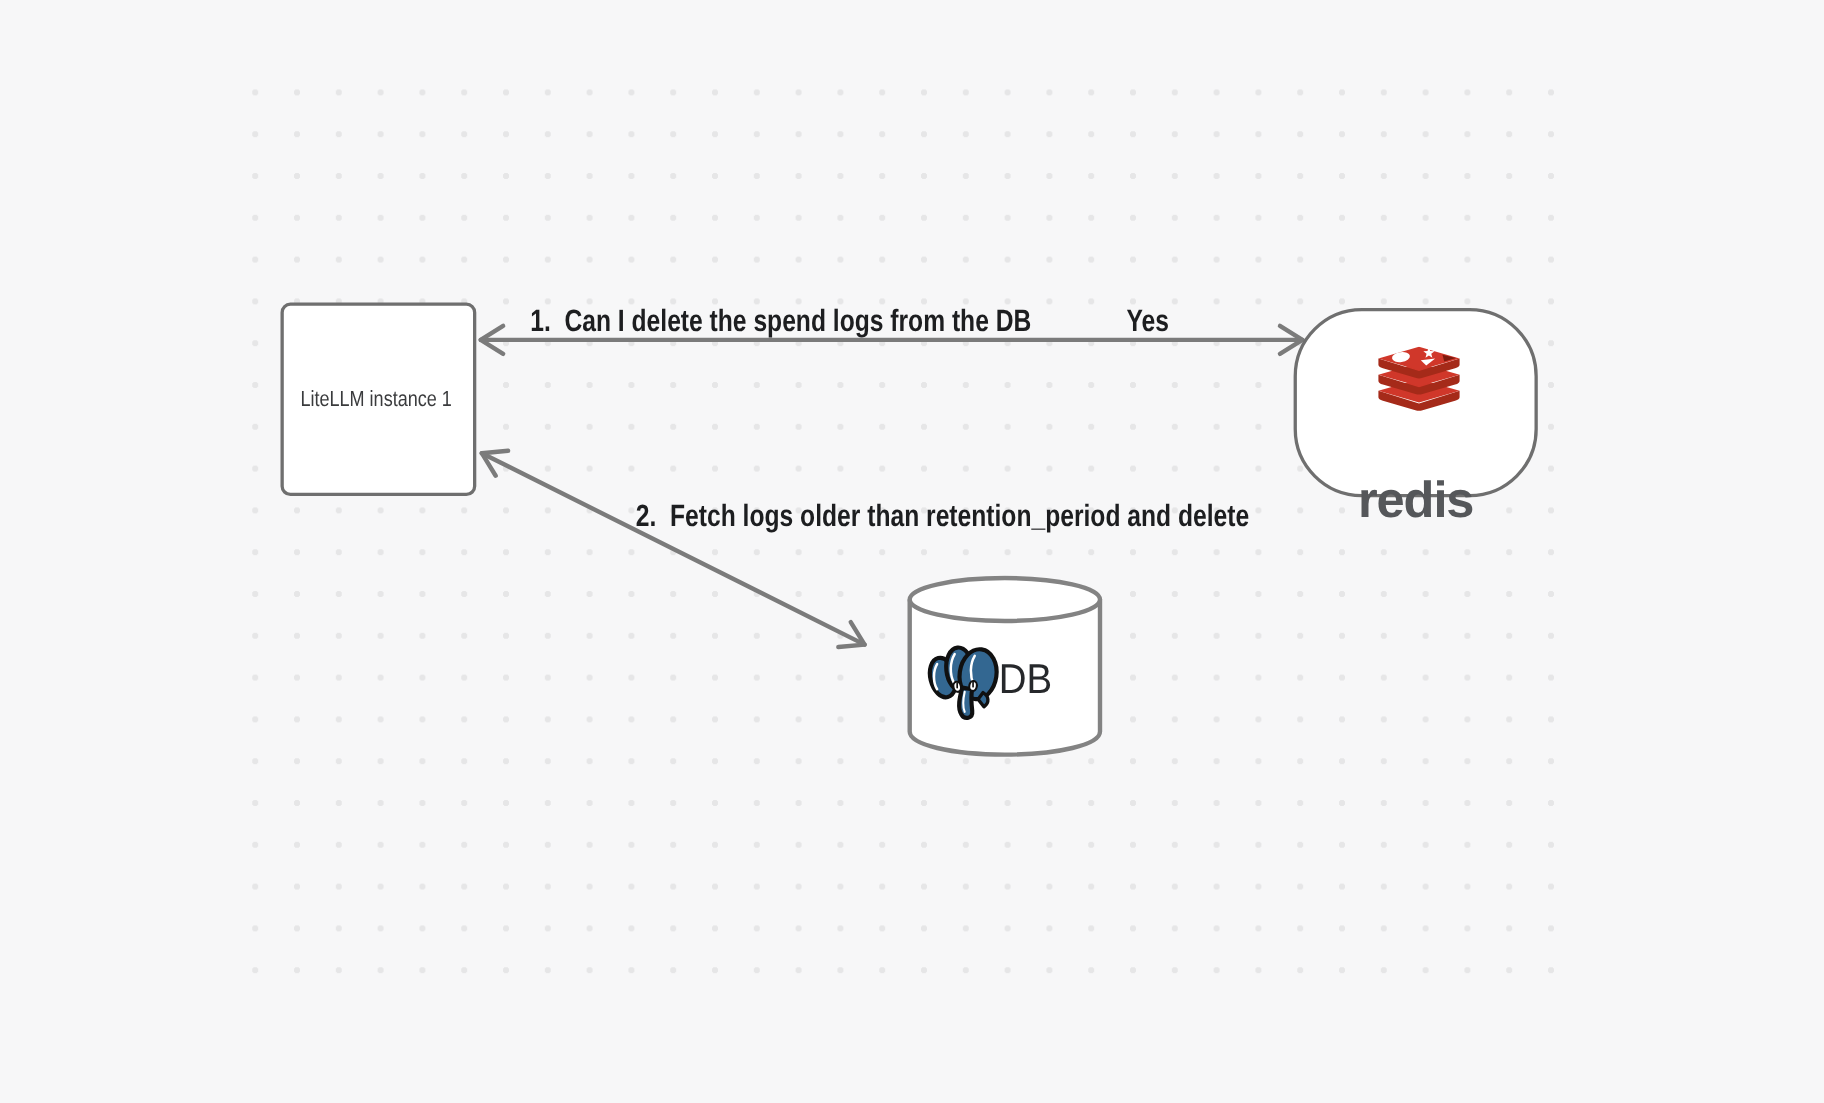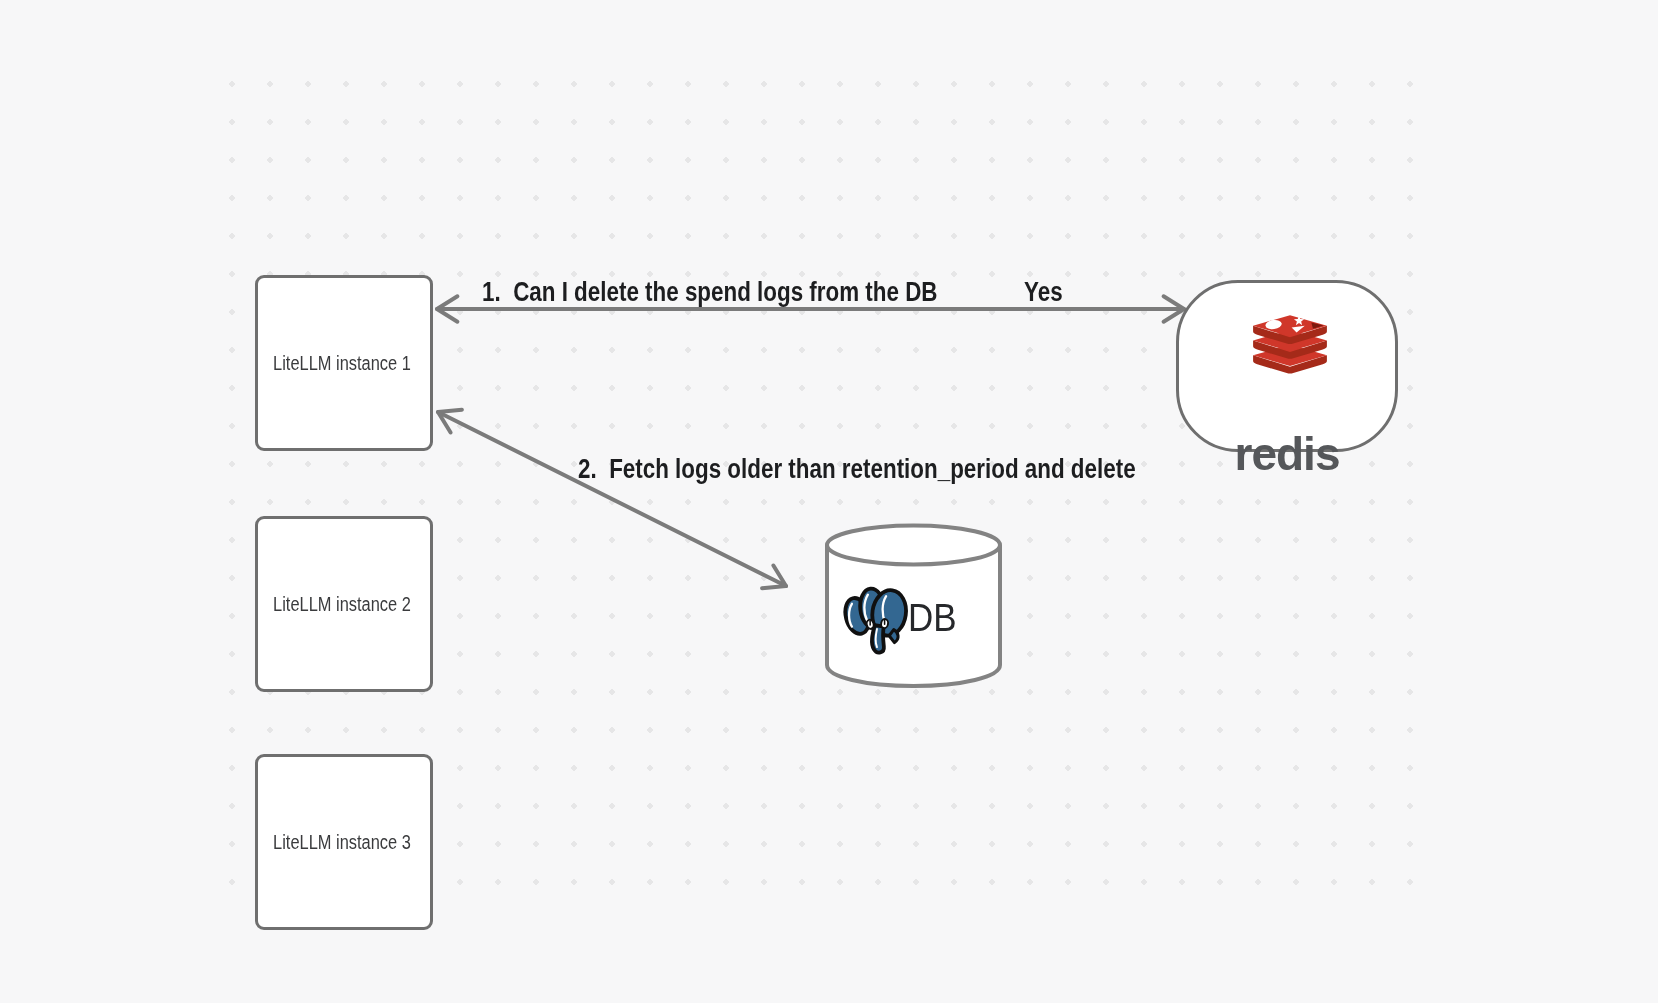--- a/index.html
+++ b/index.html
@@ -70,26 +70,20 @@
     <g>
       <path d="M438 412 L786 586"></path>
       <path d="M450.6 432.5 L438 412 L461.9 409.8"></path>
       <path d="M762.1 588.2 L786 586 L773.4 565.5"></path>
     </g>
   </svg>
 
   <div class="node-box" style="top:275px">
     <span class="box-label">LiteLLM instance 1</span>
   </div>
-  <div class="node-box" style="top:516px">
-    <span class="box-label">LiteLLM instance 2</span>
-  </div>
-  <div class="node-box" style="top:754px">
-    <span class="box-label">LiteLLM instance 3</span>
-  </div>
 
   <div class="edge-label" style="left:482px;top:277px">1.  Can I delete the spend logs from the DB</div>
   <div class="edge-label" style="left:1024px;top:277px">Yes</div>
   <div class="edge-label" style="left:578px;top:454px">2.  Fetch logs older than retention_period and delete</div>
 
   <div class="redis-node">
     <svg class="redis-logo" viewBox="0 0 100 74">
 
       <g transform="translate(0,36)">
         <path d="M5 13 L50 27 L95 13 L95 20 Q95 22.5 90 24 L54 34.5 Q50 35.8 46 34.5 L10 24 Q5 22.5 5 20 Z" fill="var(--redis-dark,#a52a19)"></path>

